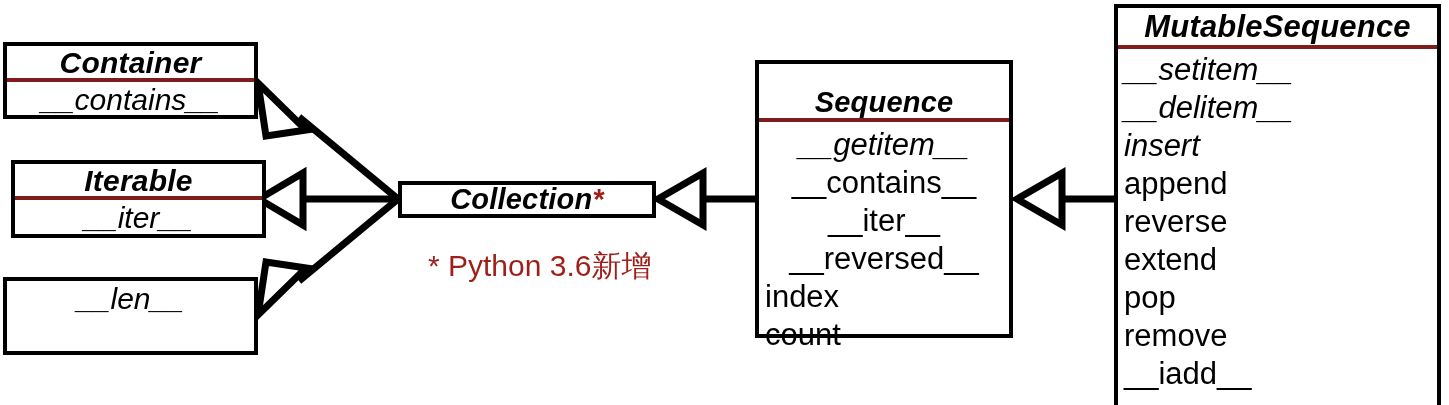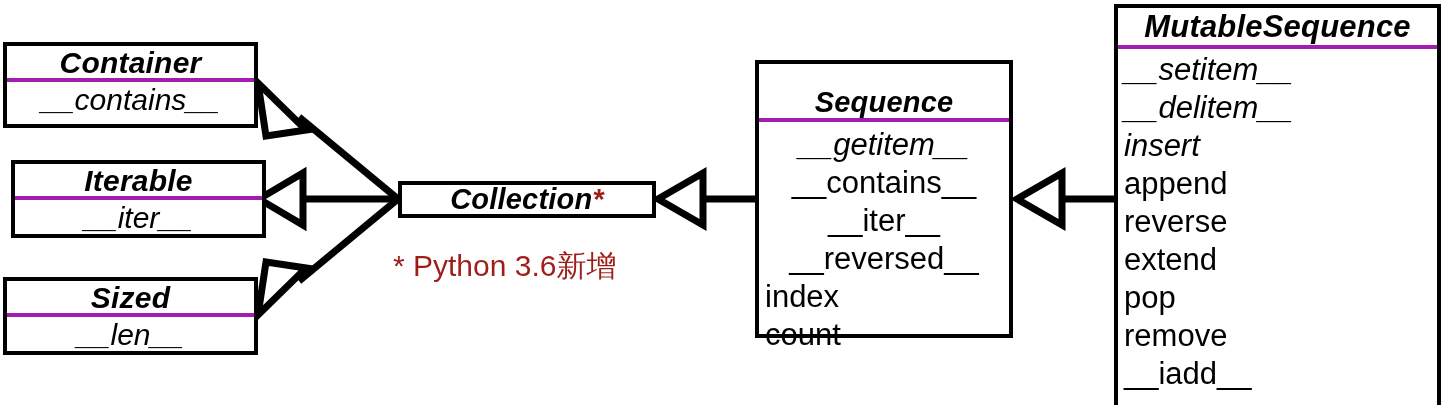--- a/index.html
+++ b/index.html
@@ -30,21 +30,21 @@
   .uml-header {
     box-sizing: border-box;
     text-align: center;
     font-weight: bold;
     font-style: italic;
     color: #000000;
     letter-spacing: 0.2px;
     white-space: nowrap;
   }
   .uml-header.divided {
-    border-bottom: 4px solid #a21caf;
+    border-bottom: 4px solid #7f1d1d;
   }
   .uml-members {
     box-sizing: border-box;
     padding: 0 0 0 6px;
     overflow: hidden;
   }
   .member {
     white-space: nowrap;
     color: #000000;
     line-height: 1.0;
@@ -52,21 +52,21 @@
   .member.abstract {
     font-style: italic;
   }
   .member.center {
     text-align: center;
     padding-right: 6px;
   }
 
   
   #box-container {
-    left: 3px; top: 42px; width: 255px; height: 86px;
+    left: 3px; top: 42px; width: 255px; height: 77px;
   }
   #box-container .uml-header { height: 36px; line-height: 34px; font-size: 30px; }
   #box-container .uml-members { height: 34px; }
   #box-container .member { font-size: 30px; line-height: 36px; }
 
   #box-iterable {
     left: 11px; top: 160px; width: 255px; height: 78px;
   }
   #box-iterable .uml-header { height: 36px; line-height: 34px; font-size: 30px; }
   #box-iterable .uml-members { height: 34px; }
@@ -99,21 +99,21 @@
   #box-mutablesequence {
     left: 1114px; top: 4px; width: 327px; height: 410px;
   }
   #box-mutablesequence .uml-header { height: 41px; line-height: 38px; font-size: 31px; }
   #box-mutablesequence .uml-members { height: 365px; padding-top: 2px; }
   #box-mutablesequence .member { font-size: 31px; line-height: 38px; }
 
   
   #note-python36 {
     position: absolute;
-    left: 393px;
+    left: 428px;
     top: 246px;
     font-size: 30px;
     color: #9e1f1a;
     white-space: nowrap;
     z-index: 4;
   }
 
   
   #connectors {
     position: absolute;
@@ -163,21 +163,20 @@
   </div>
 
   <div class="uml-class" id="box-iterable">
     <div class="uml-header divided">Iterable</div>
     <div class="uml-members">
       <div class="member abstract center">__iter__</div>
     </div>
   </div>
 
   <div class="uml-class" id="box-sized">
-    <div class="uml-header divided">Sized</div>
     <div class="uml-members">
       <div class="member abstract center">__len__</div>
     </div>
   </div>
 
   <div class="uml-class" id="box-collection">
     <div class="uml-header"><span>Collection</span><span class="star">*</span></div>
   </div>
 
   <div id="note-python36">* Python 3.6新增</div>

